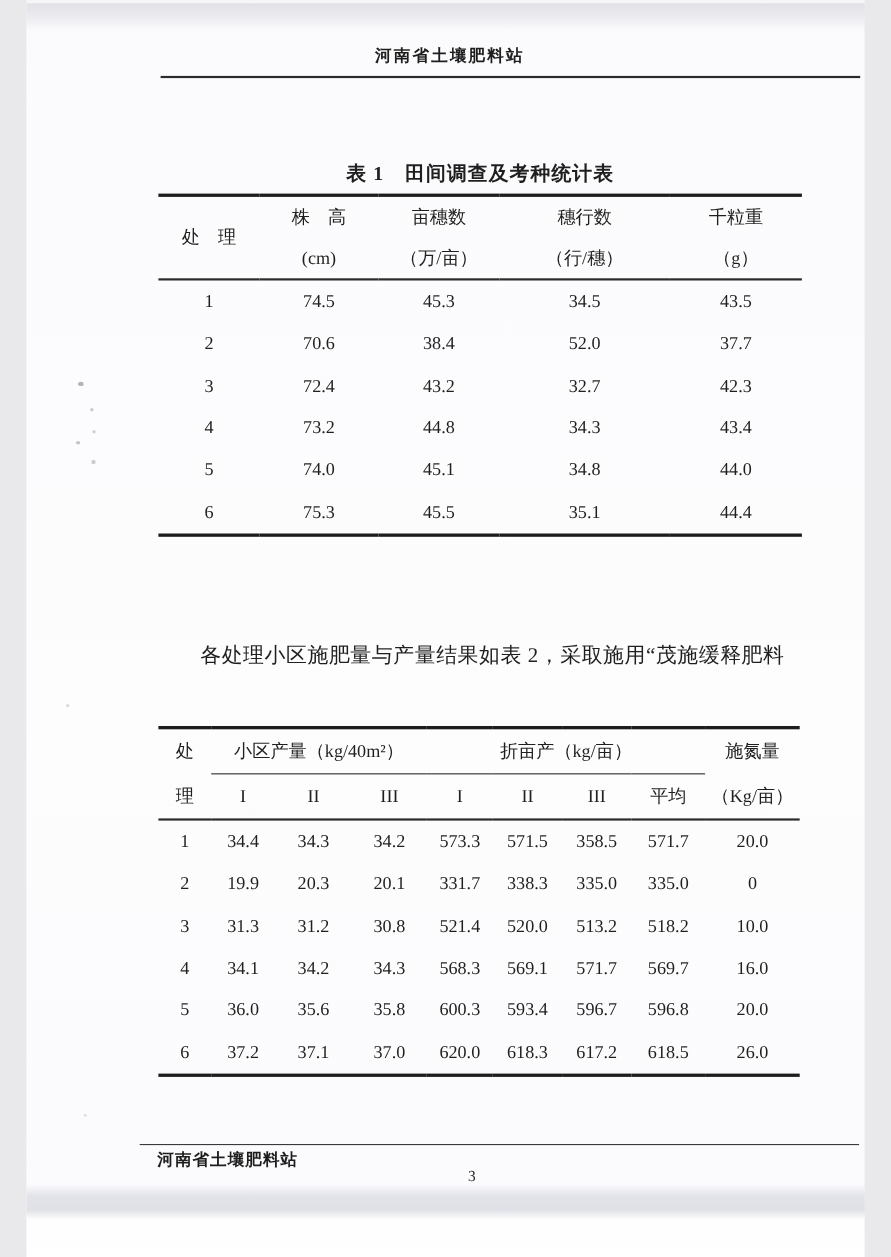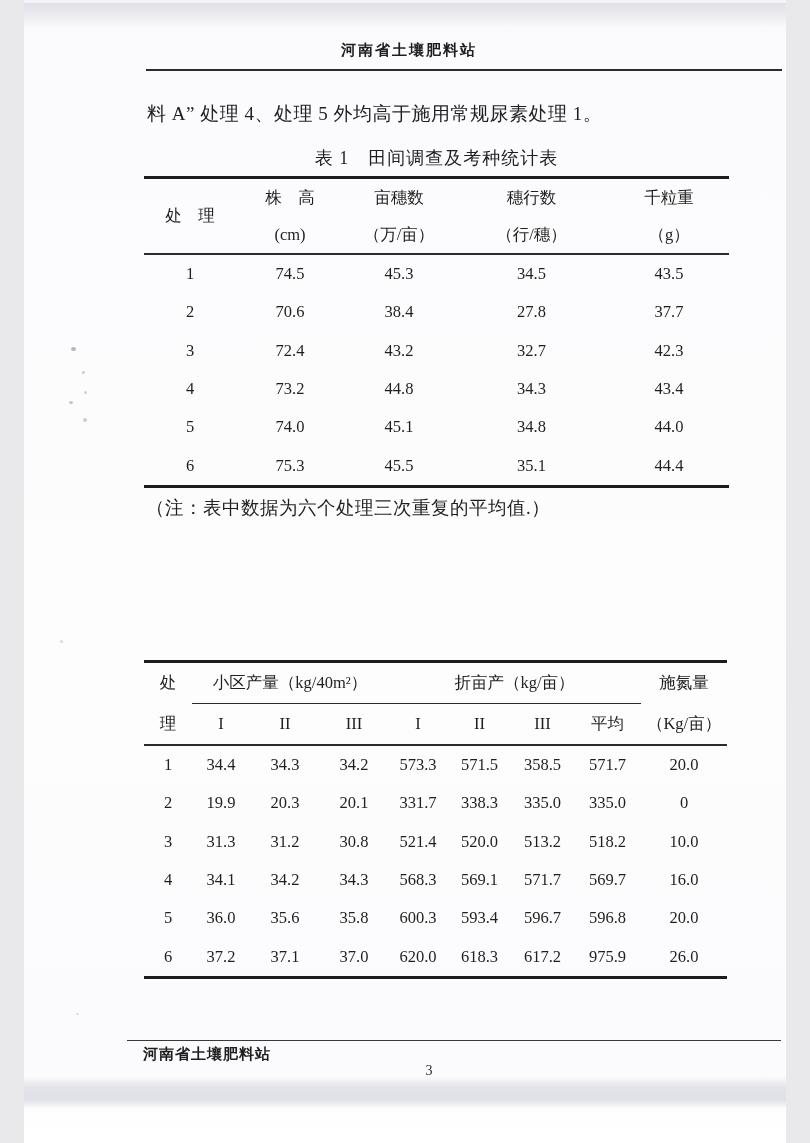--- a/index.html
+++ b/index.html
@@ -30,21 +30,21 @@
     font-family:"Liberation Sans","DejaVu Sans",sans-serif;font-weight:bold;font-size:15px;letter-spacing:2px;color:#1e1e1e;}
   .head-rule{position:absolute;top:69px;left:122px;width:636px;height:0;border-top:2px solid #2a2a2a;}
   .foot-rule{position:absolute;top:1040px;left:103px;width:654px;height:0;border-top:1.5px solid #3a3a3a;}
   .foot-org{position:absolute;top:1045px;left:119px;
     font-family:"Liberation Sans","DejaVu Sans",sans-serif;font-weight:bold;font-size:15px;letter-spacing:1px;color:#1e1e1e;}
   .page-num{position:absolute;top:1063px;left:0;width:810px;text-align:center;font-size:14px;color:#2a2a2a;}
 
   
   .intro{position:absolute;top:101px;left:123px;font-size:19px;letter-spacing:0.5px;color:#1f1f1f;}
   .t-title{position:absolute;left:120px;width:585px;text-align:center;font-size:18px;letter-spacing:1px;color:#1f1f1f;}
-  .t1-title{top:146px;}
+  .t1-title{top:146px;font-weight:bold;}
   .t2-title{top:626px;}
   .note{position:absolute;top:495px;left:122px;font-size:18.5px;letter-spacing:0.5px;color:#1f1f1f;}
   .sec-head{position:absolute;top:540px;left:122px;
     font-family:"Liberation Sans","DejaVu Sans",sans-serif;font-weight:bold;font-size:18.5px;letter-spacing:0.5px;color:#181818;}
   .para{position:absolute;top:583px;left:158px;font-size:19px;letter-spacing:0.5px;color:#1f1f1f;}
 
   
   table{border-collapse:collapse;table-layout:fixed;position:absolute;
     font-family:"Liberation Serif","DejaVu Serif",serif;color:#1f1f1f;}
   th,td{font-weight:normal;text-align:center;vertical-align:middle;padding:0;}
@@ -74,21 +74,20 @@
   <div class="speck s2"></div>
   <div class="speck s3"></div>
   <div class="speck s4"></div>
   <div class="speck s5"></div>
   <div class="speck s6"></div>
   <div class="speck s7"></div>
 
   <div class="run-head">河南省土壤肥料站</div>
   <div class="head-rule"></div>
 
-  <div class="intro">料 A” 处理 4、处理 5 外均高于施用常规尿素处理 1。</div>
   <div class="t-title t1-title">表 1　田间调查及考种统计表</div>
 
   <table id="table1">
     <colgroup>
       <col style="width:92px">
         <col style="width:108px">
         <col style="width:110px">
       <col style="width:155px">
         <col style="width:120px">
     </colgroup>
@@ -112,21 +111,21 @@
           <td>1</td>
           <td>74.5</td>
           <td>45.3</td>
           <td>34.5</td>
           <td>43.5</td>
         </tr>
         <tr>
           <td>2</td>
           <td>70.6</td>
           <td>38.4</td>
-          <td>27.8</td>
+          <td>52.0</td>
           <td>37.7</td>
         </tr>
         <tr>
           <td>3</td>
           <td>72.4</td>
           <td>43.2</td>
           <td>32.7</td>
           <td>42.3</td>
         </tr>
         <tr>
@@ -146,21 +145,21 @@
         <tr>
           <td>6</td>
           <td>75.3</td>
           <td>45.5</td>
           <td>35.1</td>
           <td>44.4</td>
         </tr>
       </tbody>
   </table>
 
-  <div class="note">（注：表中数据为六个处理三次重复的平均值.）</div>
+  <div class="para">各处理小区施肥量与产量结果如表 2，采取施用“茂施缓释肥料</div>
 
   <table id="table2">
     <colgroup>
       <col style="width:48px">
         <col style="width:58px">
         <col style="width:70px">
         <col style="width:68px">
       <col style="width:60px">
         <col style="width:63px">
         <col style="width:63px">
@@ -243,21 +242,21 @@
           <td>20.0</td>
         </tr>
         <tr>
           <td>6</td>
           <td>37.2</td>
           <td>37.1</td>
           <td>37.0</td>
           <td>620.0</td>
           <td>618.3</td>
           <td>617.2</td>
-          <td>975.9</td>
+          <td>618.5</td>
           <td>26.0</td>
         </tr>
       </tbody>
   </table>
 
   <div class="foot-rule"></div>
   <div class="foot-org">河南省土壤肥料站</div>
   <div class="page-num">3</div>
 
 </div>

